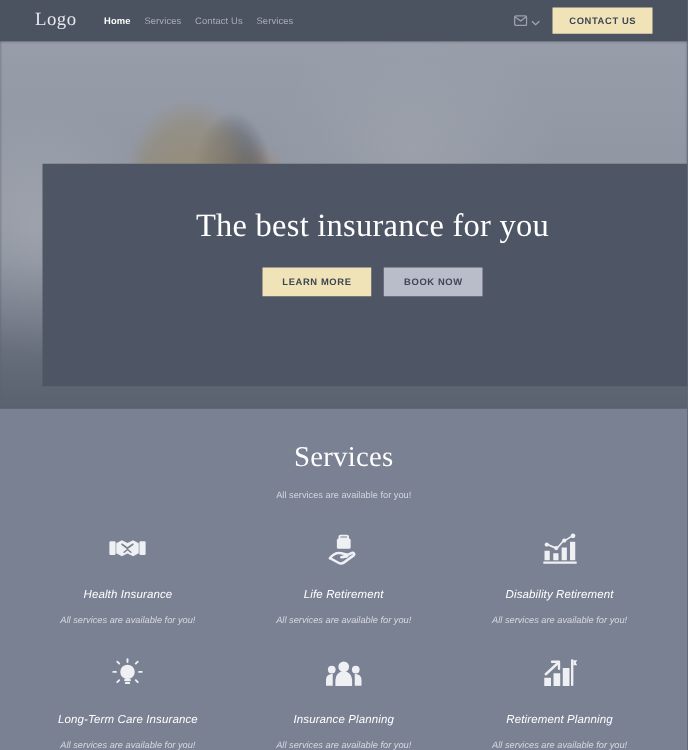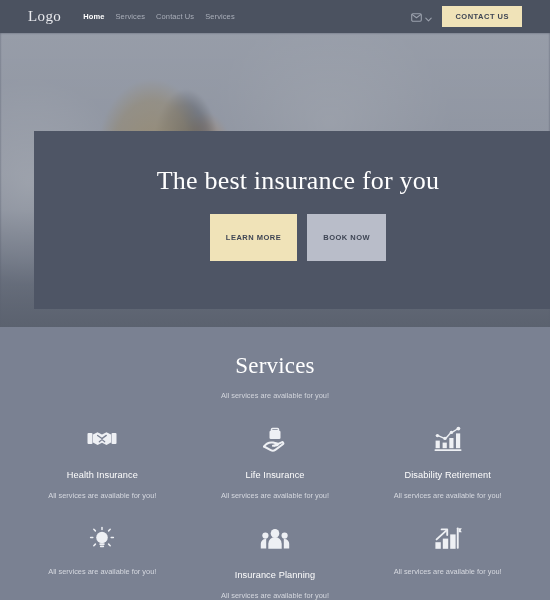--- a/index.html
+++ b/index.html
@@ -112,21 +112,21 @@
   .hero-actions {
     margin-top: 18px;
     display: flex;
     justify-content: center;
     gap: 10px;
   }
   .btn {
     font-size: 7.5px;
     font-weight: bold;
     letter-spacing: .5px;
-    padding: 20px 16px;
+    padding: 8px 16px;
     border: none;
     line-height: 1;
     cursor: pointer;
     white-space: nowrap;
   }
   .btn-primary { background: #f0e3b8; color: #3e4554; }
   .btn-secondary { background: #b9bdc9; color: #3e4554; text-align: right; }
 
   
   .services {
@@ -147,20 +147,21 @@
     margin-top: 13px;
     font-size: 7.4px;
     color: #d3d6dd;
     text-align: center;
   }
   .services-grid {
     margin-top: 22px;
     display: grid;
     grid-template-columns: repeat(3, 1fr);
     row-gap: 22px;
+    font-style: italic;
   }
   .service-card { text-align: center; padding: 0 6px; }
   .service-icon {
     height: 34px;
     display: flex;
     align-items: center;
     justify-content: center;
   }
   .service-name {
     margin-top: 14px;
@@ -240,21 +241,21 @@
 
     <div class="service-card">
       <div class="service-icon">
         <svg width="26" height="26" viewBox="0 0 26 26" aria-hidden="true">
           <path d="M10.5 2.5 h5 a1 1 0 0 1 1 1 v1.2 h-7 V3.5 a1 1 0 0 1 1 -1 z" fill="none" stroke="#eef0f4" stroke-width="1.5"></path>
           <rect x="7.5" y="4.8" width="11" height="8.2" rx="1.3" fill="#eef0f4"></rect>
           <path d="M2 20.5 C5 16.5 8 16 11 16.6 l4.2 .9 c1 .2 1 1.5 0 1.7 l-4.2 .6" fill="none" stroke="#eef0f4" stroke-width="2" stroke-linecap="round" stroke-linejoin="round"></path>
           <path d="M12.4 19.6 l7.2 -3.3 c1.3 -.6 2.4 1 1.3 2 l-7.6 5.6 c-1.4 1 -3.1 1.1 -4.6 .3 L2 20.5" fill="none" stroke="#eef0f4" stroke-width="2" stroke-linecap="round" stroke-linejoin="round"></path>
         </svg>
       </div>
-      <div class="service-name">Life Insurance</div>
+      <div class="service-name">Life Retirement</div>
       <div class="service-desc">All services are available for you!</div>
     </div>
 
     <div class="service-card">
       <div class="service-icon">
         <svg width="28" height="26" viewBox="0 0 28 26" aria-hidden="true">
           <circle cx="3.4" cy="9.6" r="1.7" fill="#eef0f4"></circle>
           <circle cx="11" cy="12.4" r="1.7" fill="#eef0f4"></circle>
           <circle cx="17.4" cy="6.4" r="1.7" fill="#eef0f4"></circle>
           <circle cx="24.4" cy="2.6" r="1.9" fill="#eef0f4"></circle>
@@ -280,20 +281,21 @@
             <path d="M13 1.4 V3.6"></path>
             <path d="M22.2 11.5 H24.4"></path>
             <path d="M1.6 11.5 H3.8"></path>
             <path d="M19.6 4.9 L21.2 3.3"></path>
             <path d="M4.8 3.3 L6.4 4.9"></path>
             <path d="M19.6 18.1 L21.2 19.7"></path>
             <path d="M4.8 19.7 L6.4 18.1"></path>
           </g>
         </svg>
       </div>
+      <div class="service-name">Long-Term Care Insurance</div>
       <div class="service-desc">All services are available for you!</div>
     </div>
 
     <div class="service-card">
       <div class="service-icon">
         <svg width="30" height="23" viewBox="0 0 30 23" aria-hidden="true">
           <circle cx="5.4" cy="7.6" r="3.1" fill="#eef0f4"></circle>
           <path d="M0.8 20.5 v-4.8 a4.6 4.6 0 0 1 4.6 -4.6 h0.8 v9.4 z" fill="#eef0f4"></path>
           <circle cx="24.6" cy="7.6" r="3.1" fill="#eef0f4"></circle>
           <path d="M29.2 20.5 v-4.8 a4.6 4.6 0 0 0 -4.6 -4.6 h-0.8 v9.4 z" fill="#eef0f4"></path>
@@ -310,17 +312,18 @@
         <svg width="28" height="26" viewBox="0 0 28 26" aria-hidden="true">
           <path d="M2.6 13.4 L12.2 4.6" fill="none" stroke="#eef0f4" stroke-width="1.9" stroke-linecap="round"></path>
           <path d="M7.6 3.4 L13.2 3.4 L13.2 9" fill="none" stroke="#eef0f4" stroke-width="1.9" stroke-linecap="round" stroke-linejoin="round"></path>
           <rect x="1.4" y="16.2" width="5.4" height="6.6" fill="#eef0f4"></rect>
           <rect x="8.8" y="12.6" width="5.4" height="10.2" fill="#eef0f4"></rect>
           <rect x="16.2" y="8.4" width="5.4" height="14.4" fill="#eef0f4"></rect>
           <rect x="22.8" y="1.4" width="1.9" height="21.4" rx=".8" fill="#eef0f4"></rect>
           <path d="M24.7 2.2 h3.1 l-1.2 2 1.2 2 h-3.1 z" fill="#eef0f4"></path>
         </svg>
       </div>
+      <div class="service-name">Retirement Planning</div>
       <div class="service-desc">All services are available for you!</div>
     </div>
 
   </div>
 </section>
 
 </body></html>

